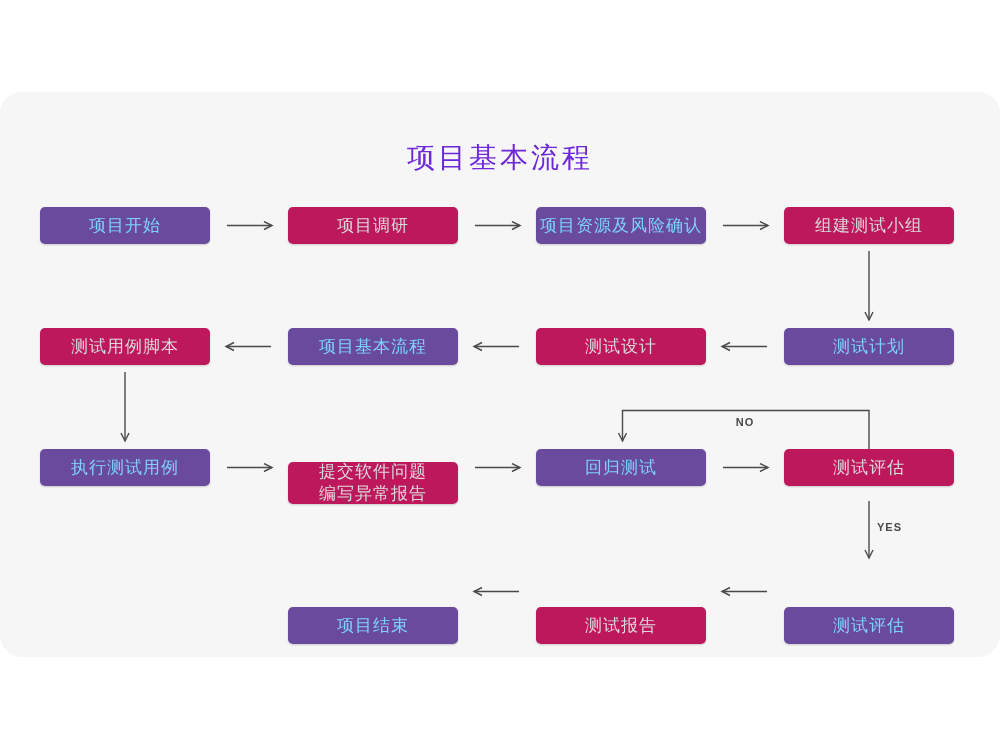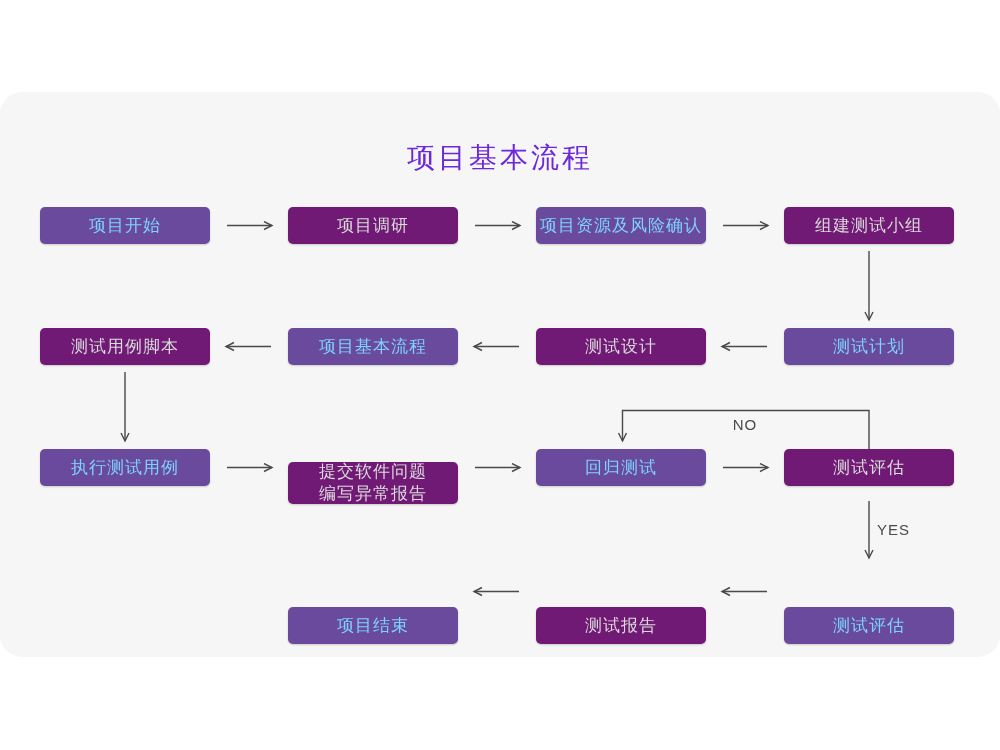--- a/index.html
+++ b/index.html
@@ -18,27 +18,27 @@
     letter-spacing:3px;
   }
   .node{
     position:absolute;width:170px;height:37px;border-radius:5px;
     display:flex;align-items:center;justify-content:center;
     font-size:17px;letter-spacing:1px;
     box-shadow:0 1px 2px rgba(0,0,0,0.18);
     white-space:pre-line;text-align:center;line-height:22px;
   }
   .purple{background:#6a4a9c;color:#7dd3fc;}
-  .gray{background:#701a75;color:#dadada;}
+  .gray{background:#be185d;color:#dadada;}
   .c0{left:40px}.c1{left:288px}.c2{left:536px}.c3{left:784px}
   .r0{top:207px}.r1{top:328px}.r2{top:449px}.r3{top:607px}
   .tall{top:462px;height:42px;}
   .arrows{position:absolute;left:0;top:0;width:1000px;height:750px;pointer-events:none;}
   .flow-label{
-    position:absolute;font-size:15px;color:#4a4a4a;letter-spacing:1px;
+    position:absolute;font-size:11px;color:#4a4a4a;letter-spacing:1px;font-weight:bold;
   }
   .label-no{left:725px;top:416px;width:40px;text-align:center;}
   .label-yes{left:877px;top:521px;}
 </style>
 </head>
 <body>
 
 <div class="panel"></div>
 
 <div class="title">项目基本流程</div>

